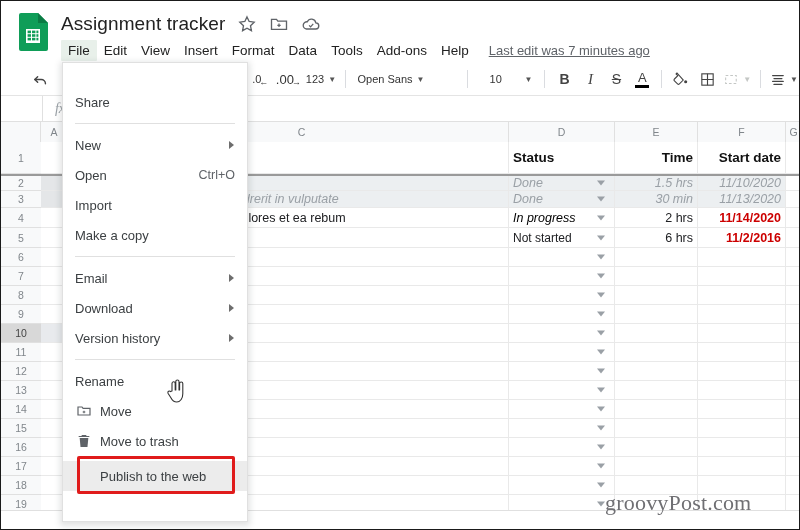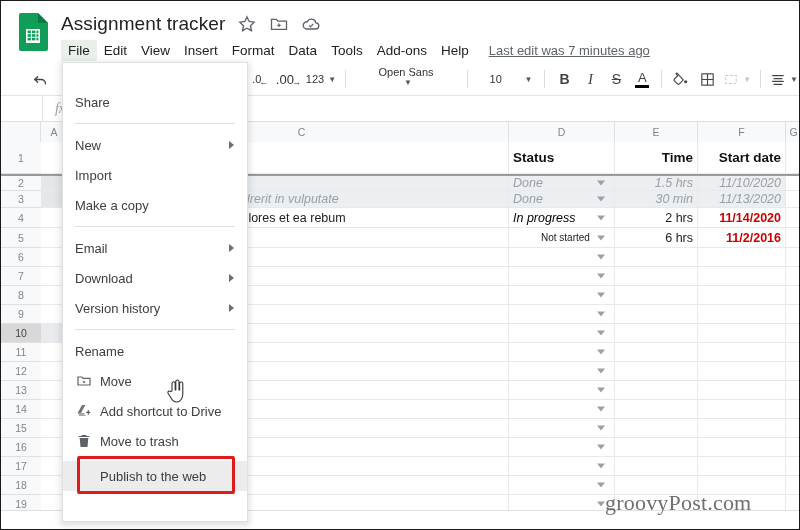--- a/index.html
+++ b/index.html
@@ -59,21 +59,21 @@
   .tb-btn {
     display:flex; align-items:center; justify-content:center;
     height:26px; min-width:26px; color:#444; cursor:pointer;
     font-size:12px; border-radius:3px; padding:0 3px;
   }
   .tb-sep { width:1px; height:18px; background:#dadce0; margin:0 6px; }
   .tb-text { font-size:11px; color:#333; }
   .tb-caret { font-size:8px; color:#555; margin-left:4px; }
 
   .font-box { display:flex; align-items:center; 
-     width:113px; height:26px; padding:0 6px; cursor:pointer;flex-direction:column;}
+     width:113px; height:26px; padding:0 6px; cursor:pointer;}
   .size-box { display:flex; align-items:center; justify-content:space-between;
      width:67px; height:26px; padding:0 6px; cursor:pointer;}
 
   
   .formulabar {
     position:absolute; left:0; top:95px; width:800px; height:26px;
     background:#fff; border-bottom:1px solid #e0e0e0;
     display:flex; align-items:center;
   }
   .namebox { width:42px; height:26px; border-right:1px solid #e0e0e0; }
@@ -435,21 +435,21 @@
         <div class="cell c-f right red-b">11/14/2020</div>
         <div class="cell c-g"></div>
       </div>
 
       <div class="row" style="height:20px;">
         <div class="cell c-a"></div>
         <div class="cell c-b"></div>
         <div class="cell c-c dk">d exerci tation ullamcorper</div>
         <div class="cell c-d">
           <div class="d-inner">
-            <span class="dk" style="font-size:10px;margin-left:28px;">Not started</span>
+            <span class="dk" style="font-size:12px;">Not started</span>
             <span class="dd"></span>
           </div>
         </div>
         <div class="cell c-e right dk">6 hrs</div>
         <div class="cell c-f right red-b">11/2/2016</div>
         <div class="cell c-g"></div>
       </div>
 
       <div id="empty-rows">
           <div class="row" style="height: 19px;">
@@ -644,20 +644,24 @@
       <span class="mlabel">Share</span>
     </div>
 
     <div class="mdiv"></div>
 
     <div class="mrow">
       <span class="mlabel">New</span>
       <span class="marrow"></span>
     </div>
 
+    <div class="mrow">
+      <span class="mlabel">Open</span>
+      <span class="mshort">Ctrl+O</span>
+    </div>
 
     <div class="mrow">
       <span class="mlabel">Import</span>
     </div>
 
     <div class="mrow">
       <span class="mlabel">Make a copy</span>
     </div>
 
     <div class="mdiv"></div>
@@ -686,30 +690,20 @@
     <div class="mrow indent">
       <span class="micon">
         <svg viewBox="0 0 24 24" width="16" height="16" fill="none" stroke="#5f6368" stroke-width="1.8">
           <path d="M3 6h6l1.6 2H21v10H3z"></path>
             <path d="M12 11.5v4M10 13.5h4" stroke-width="1.6"></path>
         </svg>
       </span>
       <span class="mlabel">Move</span>
     </div>
 
-    <div class="mrow indent">
-      <span class="micon">
-        <svg viewBox="0 0 24 24" width="16" height="16" fill="#5f6368">
-          <path d="M9 3L2.5 15h5L14 3z" opacity=".9"></path>
-          <path d="M2.5 15l2.6 4.5h9.4L12 15z" opacity=".55"></path>
-          <path d="M18.5 11.5v5M16 14h5" stroke="#5f6368" stroke-width="2" stroke-linecap="round" fill="none"></path>
-        </svg>
-      </span>
-      <span class="mlabel">Add shortcut to Drive</span>
-    </div>
 
     <div class="mrow indent">
       <span class="micon">
         <svg viewBox="0 0 24 24" width="16" height="16" fill="#5f6368">
           <path d="M9 3h6l1 1.5h4V6H4V4.5h4z"></path>
           <path d="M5.5 7.5h13L17.2 21H6.8z"></path>
         </svg>
       </span>
       <span class="mlabel">Move to trash</span>
     </div>

